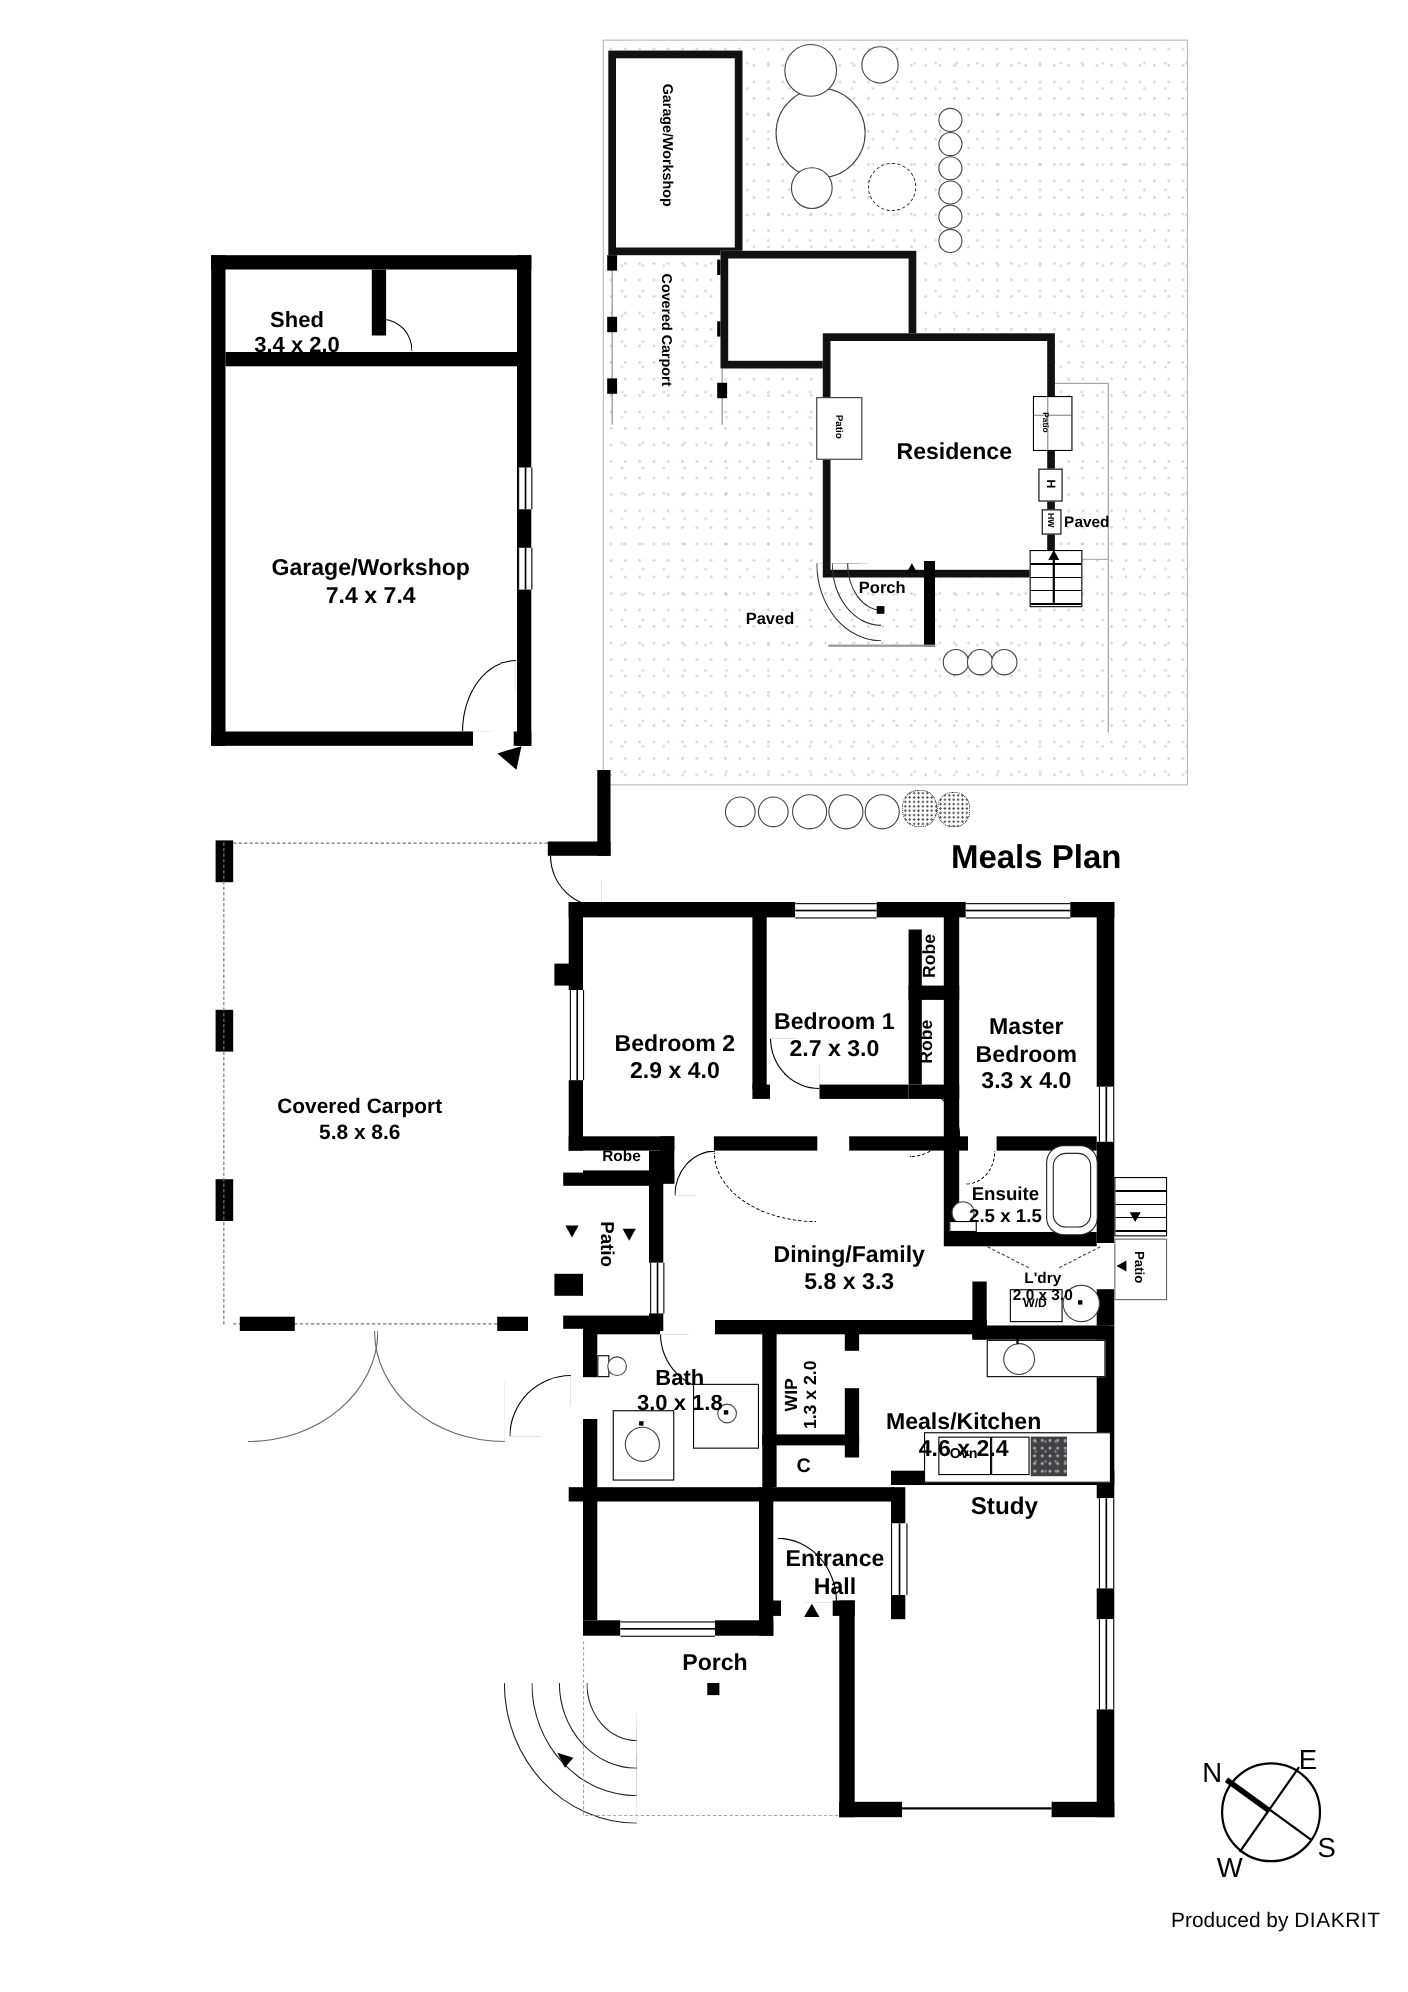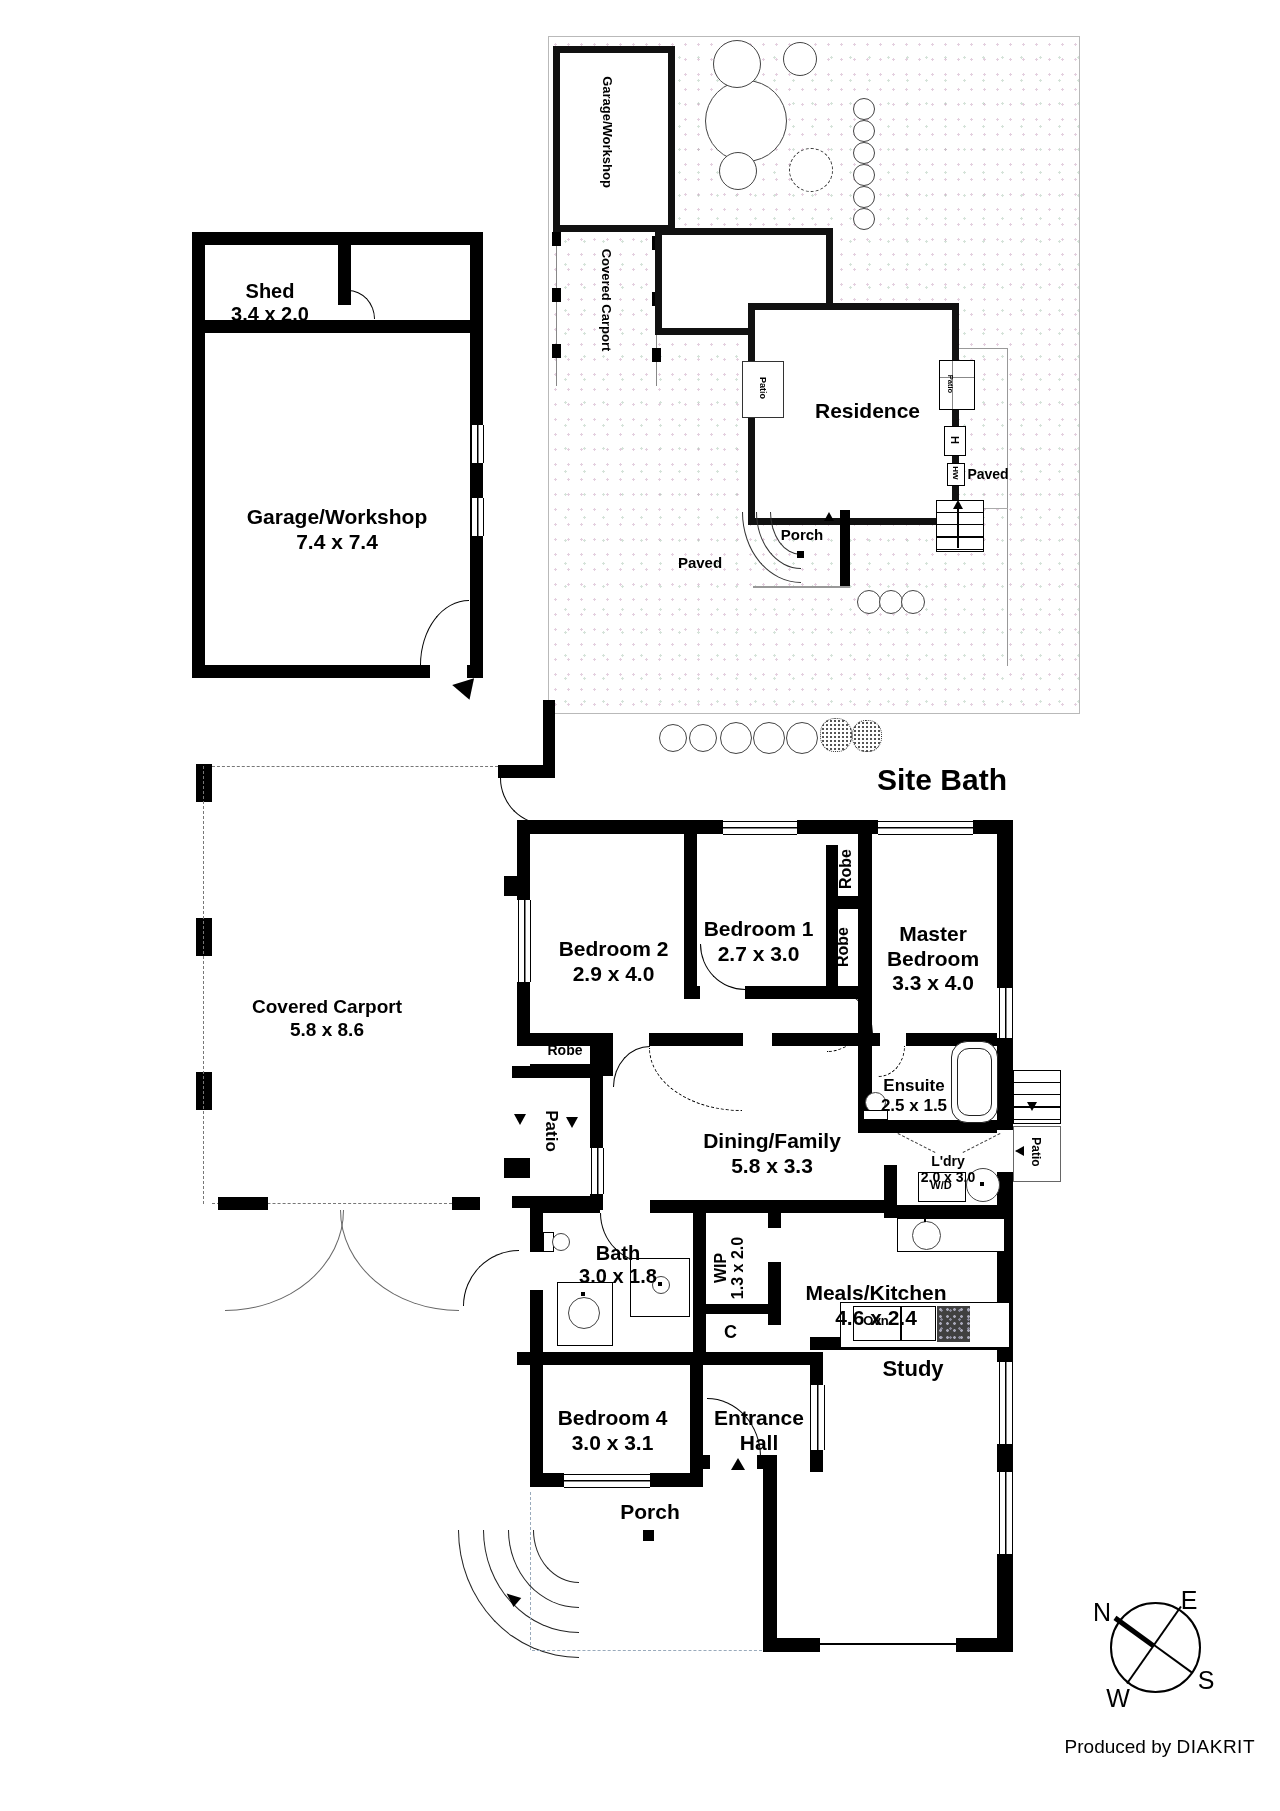--- a/index.html
+++ b/index.html
@@ -116,21 +116,21 @@
   <div class="c" style="left:879px;top:590px;width:22px;height:22px"></div>
   <div class="c" style="left:901px;top:590px;width:22px;height:22px"></div>
   <div class="c" style="left:659px;top:724px;width:26px;height:26px"></div>
   <div class="c" style="left:689px;top:724px;width:26px;height:26px"></div>
   <div class="c" style="left:720px;top:722px;width:30px;height:30px"></div>
   <div class="c" style="left:753px;top:722px;width:30px;height:30px"></div>
   <div class="c" style="left:786px;top:722px;width:30px;height:30px"></div>
   <div class="blob" style="left:820px;top:718px;width:30px;height:32px"></div>
   <div class="blob" style="left:852px;top:720px;width:28px;height:30px"></div>
 
-  <div class="lbl" style="left:832px;top:762px;width:220px;font-size:30px"><span>Site Bath</span></div>
+  <div class="lbl" style="left:832px;top:762px;width:220px;font-size:30px"><span>Meals Plan</span></div>
 
   <div class="w" style="left:192px;top:232px;width:291px;height:13px"></div>
   <div class="w" style="left:192px;top:232px;width:13px;height:446px"></div>
   <div class="w" style="left:470px;top:232px;width:13px;height:446px"></div>
   <div class="w" style="left:192px;top:665px;width:238px;height:13px"></div>
   <div class="w" style="left:467px;top:665px;width:16px;height:13px"></div>
   <div class="w" style="left:205px;top:320px;width:265px;height:13px"></div>
   <div class="w" style="left:338px;top:245px;width:13px;height:60px"></div>
   <div class="winv" style="left:471px;top:425px;width:11px;height:38px"></div>
   <div class="winv" style="left:471px;top:498px;width:11px;height:38px"></div>
@@ -321,22 +321,20 @@
     <span>Bath</span><span>3.0 x 1.8</span></div>
   <div class="vrot ccw" style="left:688px;top:1246px;width:84px;height:44px;font-size:16px">
     <span>
         <span style="display:block">WIP</span>
         <span style="display:block">1.3 x 2.0</span>
       </span>
     </div>
   <div class="lbl" style="left:776px;top:1256px;width:200px;font-size:21px">
     <span>Meals/Kitchen</span><span>4.6 x 2.4</span></div>
   <div class="lbl" style="left:693px;top:1322px;width:75px;font-size:18px"><span>C</span></div>
-  <div class="lbl" style="left:535px;top:1381px;width:155px;font-size:21px">
-    <span>Bedroom 4</span><span>3.0 x 3.1</span></div>
   <div class="lbl" style="left:700px;top:1381px;width:118px;font-size:21px">
     <span>Entrance
 Hall</span></div>
   <div class="lbl" style="left:840px;top:1356px;width:146px;font-size:22px"><span>Study</span></div>
 
   <div style="position:absolute;left:1110px;top:1602px;width:87px;height:87px;border:2.2px solid #000;border-radius:50%"></div>
   <div style="position:absolute;left:1106px;top:1643px;width:47px;height:5px;background:#000;transform-origin:100% 50%;transform:rotate(36deg)"></div>
   <div style="position:absolute;left:1154px;top:1644px;width:47px;height:2px;background:#000;transform-origin:0 50%;transform:rotate(36deg)"></div>
   <div style="position:absolute;left:1107px;top:1644px;width:94px;height:2px;background:#000;transform:rotate(-55deg)"></div>
   <div class="lbl" style="left:1090px;top:1598px;width:24px;font-size:25px;font-weight:normal"><span>N</span></div>

